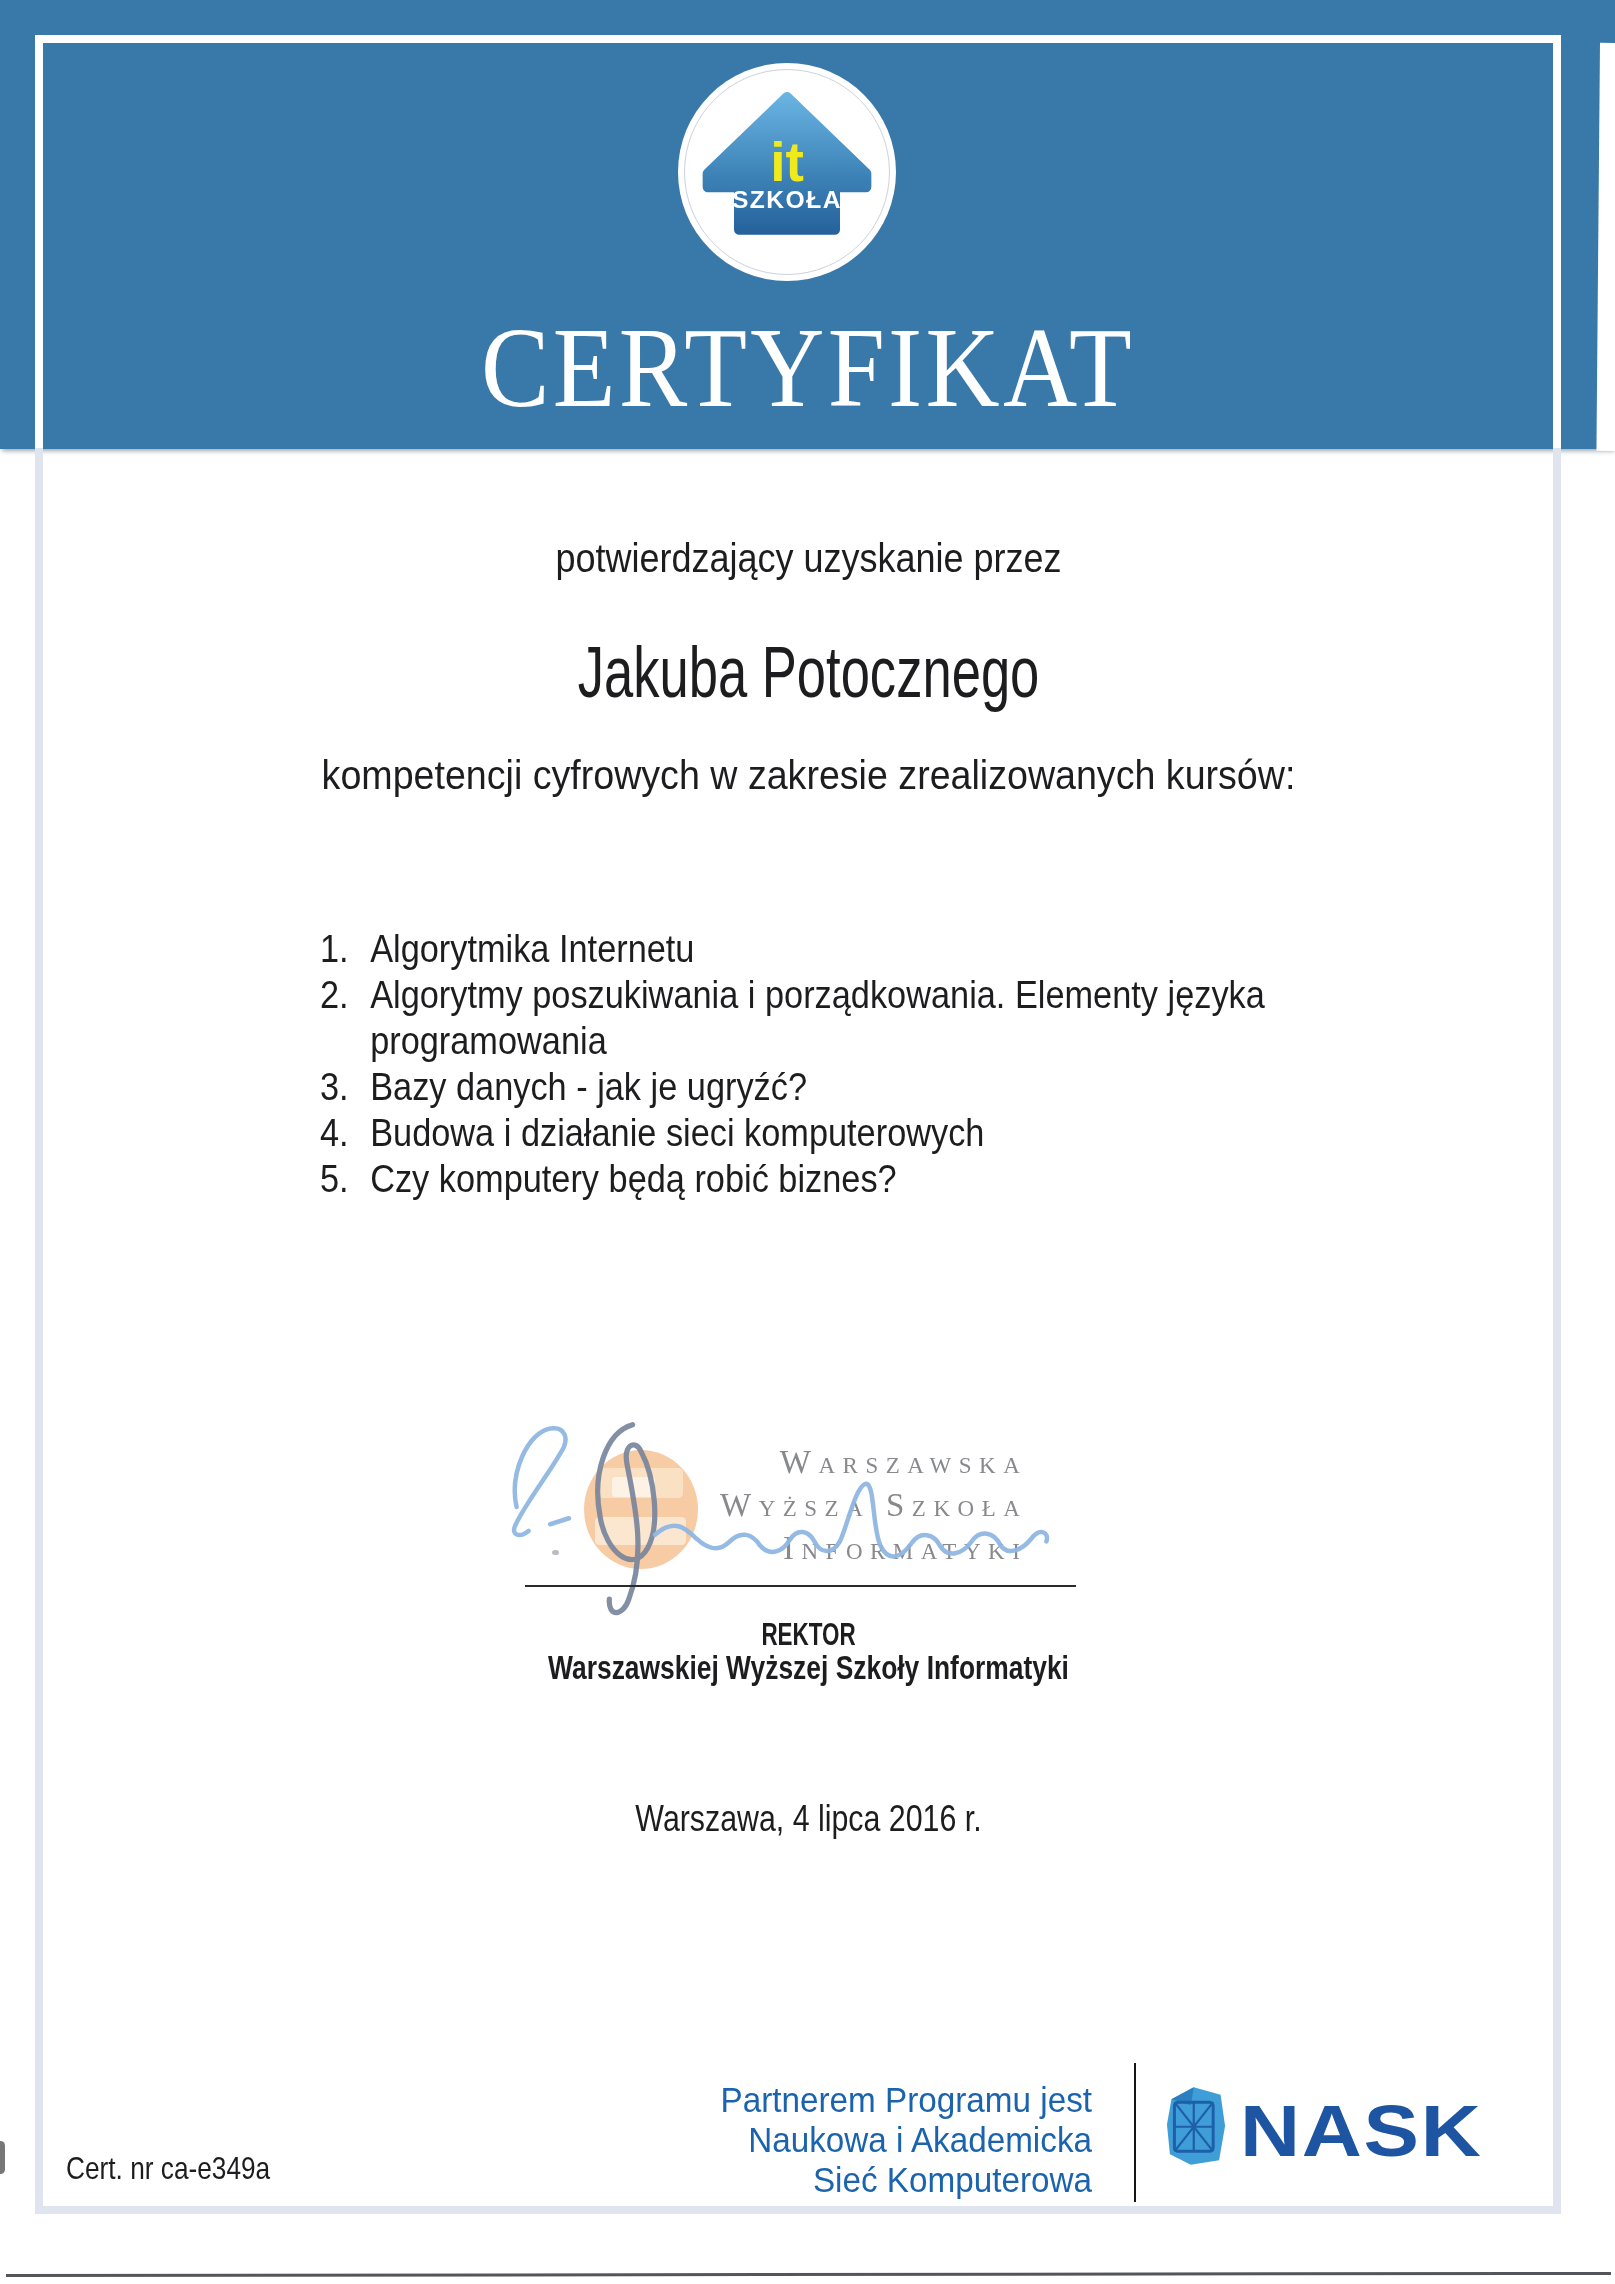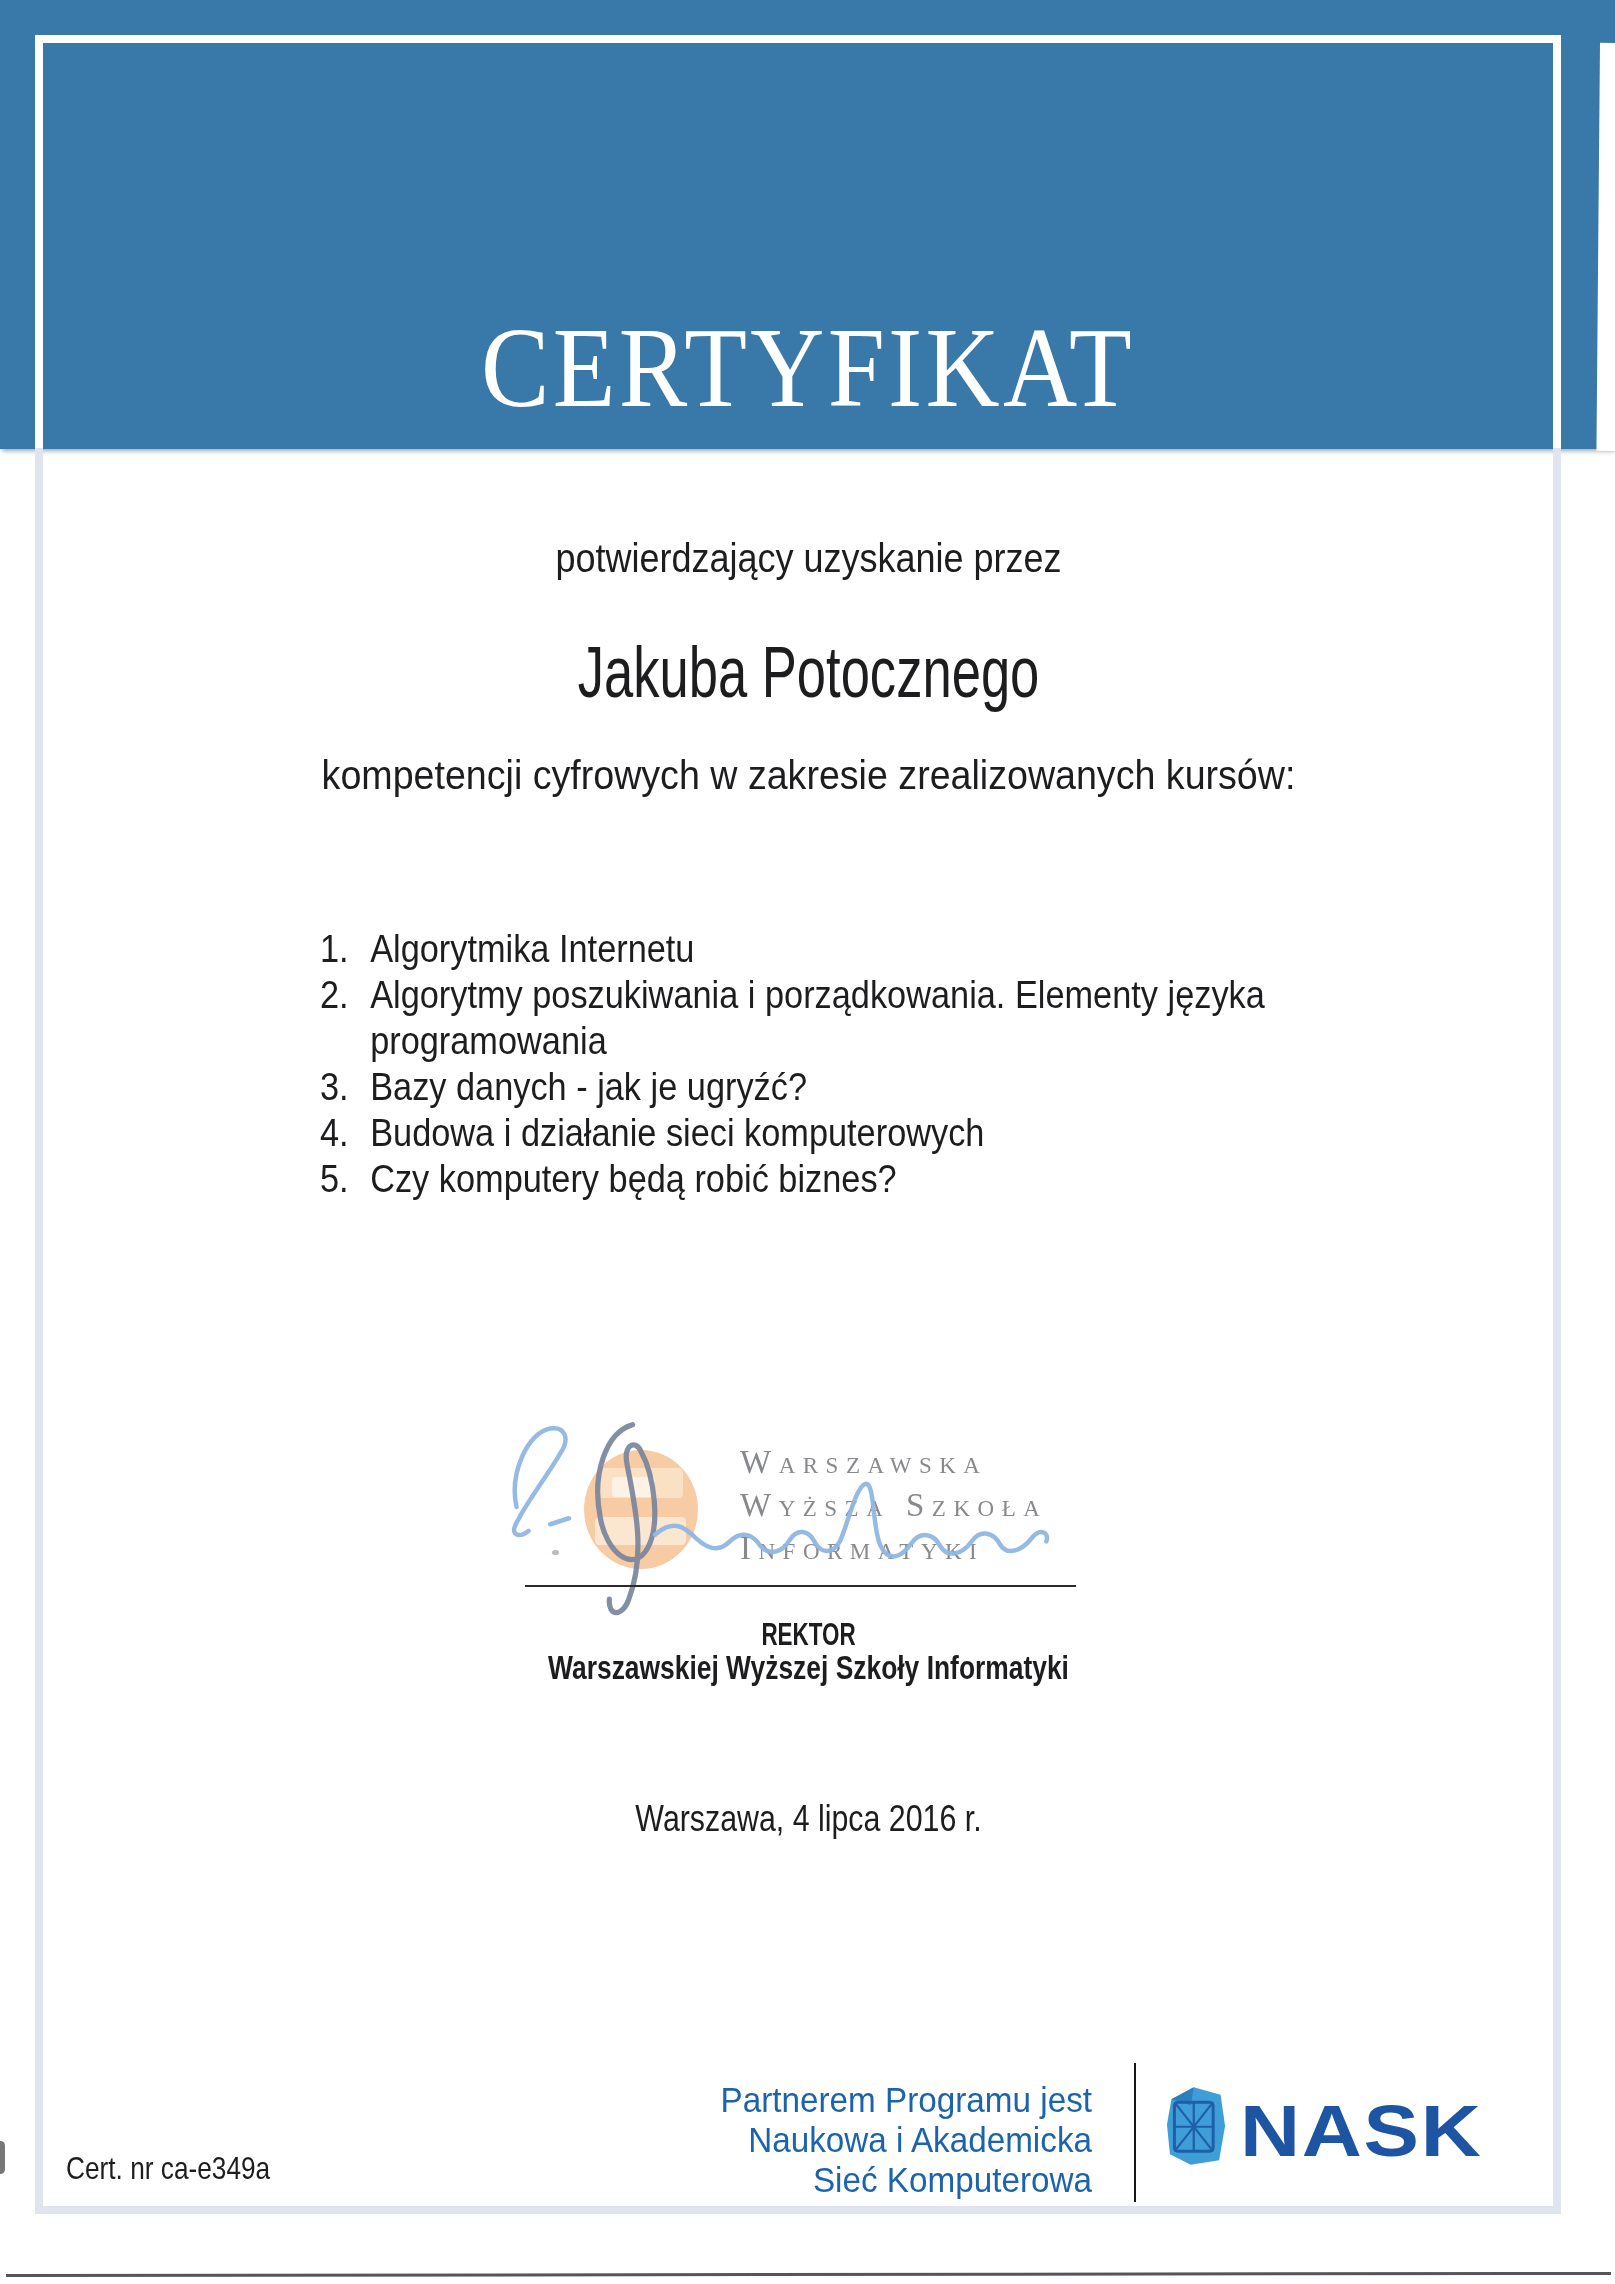--- a/index.html
+++ b/index.html
@@ -34,23 +34,23 @@
   .course-num{width:57px;flex:none;}
   .course-text{flex:1;}
 
   
   .seal{position:absolute;left:584px;top:1450px;width:114px;height:119px;border-radius:50%;
         background:#f7cba3;}
   .seal-patch1{position:absolute;left:15px;top:18px;width:84px;height:30px;background:#fae1c4;border-radius:4.5px;}
   .seal-patch2{position:absolute;left:10.5px;top:67px;width:91px;height:28.4px;background:#fbe7d0;border-radius:4.5px;}
   .seal-patch3{position:absolute;left:28.4px;top:27px;width:43px;height:19.5px;background:#fdf2e4;border-radius:3.7px;}
 
-  .watermark{position:absolute;left:740px;top:1441px;font-family:"Liberation Serif",serif;
+  .watermark{position:absolute;left:720px;top:1441px;font-family:"Liberation Serif",serif;
              font-variant:small-caps;font-size:33px;line-height:43px;letter-spacing:7.5px;
-             color:#87898c;white-space:nowrap;}
+             color:#87898c;white-space:nowrap;text-align:right;}
   .signature-svg{position:absolute;left:494px;top:1406px;width:569px;height:232px;}
   .sig-dot{position:absolute;left:552px;top:1550px;width:6.7px;height:5.2px;background:#9aa0a8;
            border-radius:50%;opacity:.7;}
   .sig-line{position:absolute;left:525px;top:1585px;width:551px;height:2.2px;background:#2b2b2b;}
 
   .rektor{top:1616px;font-size:32px;font-weight:bold;transform:scaleX(.7);}
   .org{top:1649px;font-size:33px;font-weight:bold;transform:scaleX(.8);}
   .place-date{top:1798px;font-size:37px;transform:scaleX(.82);}
 
   
@@ -75,20 +75,35 @@
 </head>
 <body>
 
 <div class="page">
 
   <div class="banner"></div>
 
   <div class="frame"></div>
   <div class="frame frame-top"></div>
 
+  <div class="logo-circle">
+    <div class="logo-ring"></div>
+    <svg class="logo-svg" viewBox="0 0 292 292">
+      <defs>
+        <linearGradient id="hg" x1="0" y1="40" x2="0" y2="235" gradientUnits="userSpaceOnUse">
+          <stop offset="0" stop-color="#6ab5e4"></stop>
+          <stop offset="0.55" stop-color="#3e84b8"></stop>
+          <stop offset="1" stop-color="#235f9a"></stop>
+        </linearGradient>
+      </defs>
+      <path d="M146 46 L252 148 L252 166 L210 166 L210 223 L82 223 L82 166 L40 166 L40 148 Z" fill="url(#hg)" stroke="url(#hg)" stroke-width="14" stroke-linejoin="round"></path>
+      <text x="146" y="158" text-anchor="middle" font-family="Liberation Sans, sans-serif" font-size="74" font-weight="bold" fill="#f0e91c">it</text>
+      <text x="146" y="194" text-anchor="middle" font-family="Liberation Sans, sans-serif" font-size="33" font-weight="bold" letter-spacing="2" fill="#ffffff">SZKOŁA</text>
+    </svg>
+  </div>
 
   <div class="title">CERTYFIKAT</div>
 
   <div class="ctext intro">potwierdzający uzyskanie przez</div>
   <div class="ctext name">Jakuba Potocznego</div>
   <div class="ctext subtitle">kompetencji cyfrowych w zakresie zrealizowanych kursów:</div>
 
   <div class="courses">
     <div class="course-row">
       <span class="course-num">1.</span>

